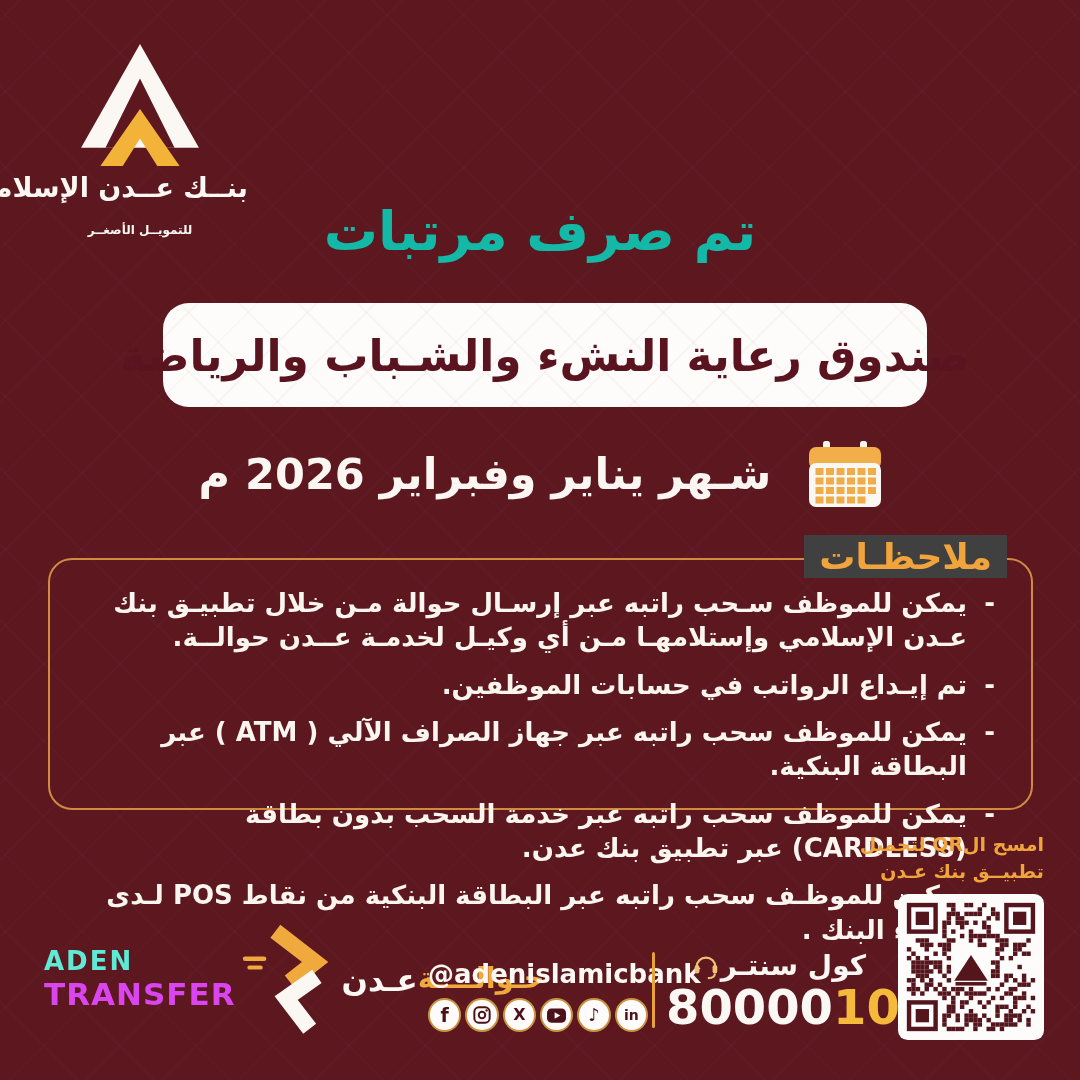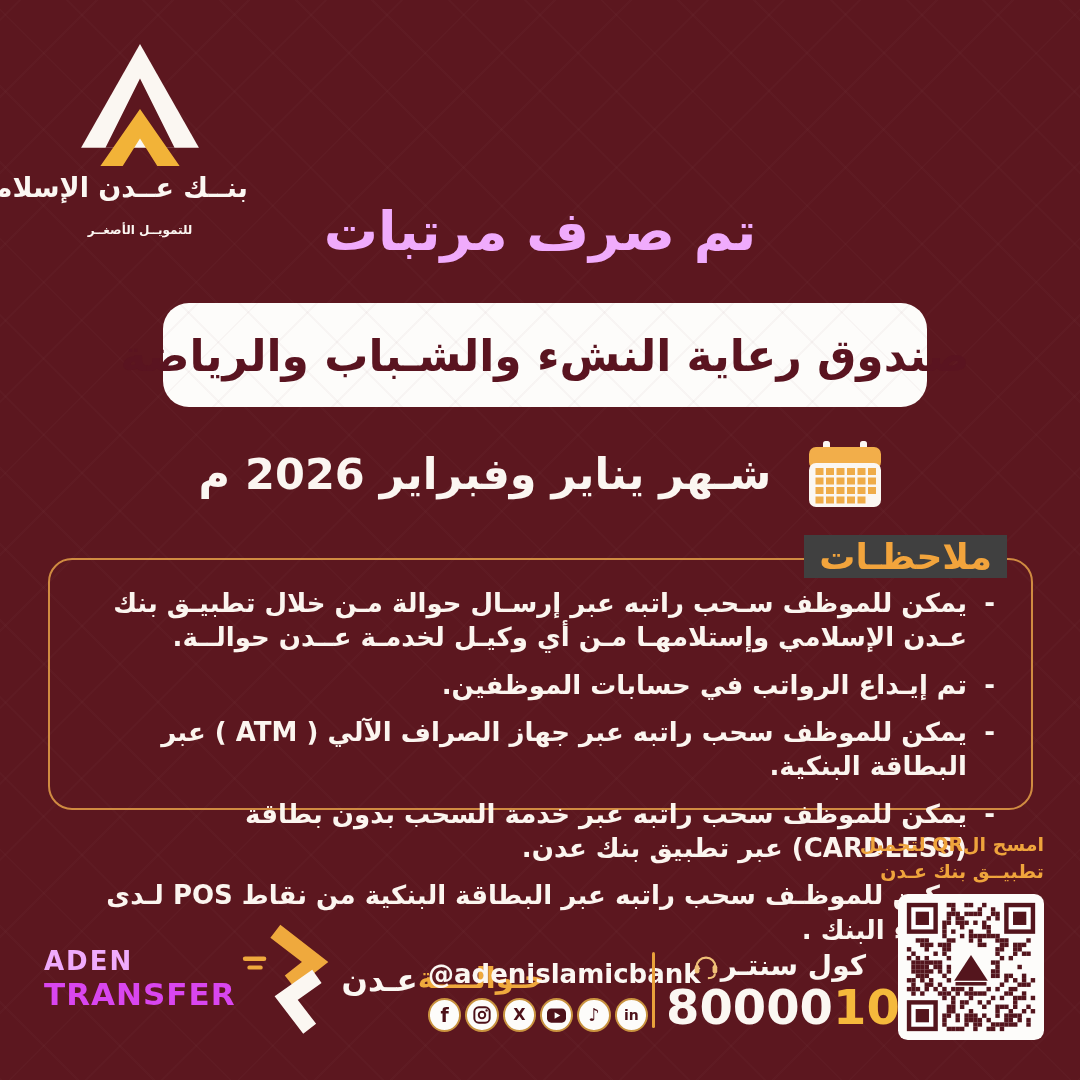--- a/index.html
+++ b/index.html
@@ -9,21 +9,21 @@
     background-image:
       repeating-linear-gradient(45deg, rgba(255,255,255,.016) 0 2px, transparent 2px 54px),
       repeating-linear-gradient(-45deg, rgba(255,255,255,.016) 0 2px, transparent 2px 54px);}
   
   .logo-block{position:absolute;left:32px;top:42px;width:216px;text-align:center;color:#FBF7F2;}
   .logo-mark{display:block;margin:0 auto 2px auto;}
   .bank-name{font-size:27px;font-weight:bold;white-space:nowrap;}
   .bank-tagline{font-size:12px;font-weight:bold;letter-spacing:1px;margin-top:20px;}
   
   .main-title{position:absolute;top:200px;left:0;width:100%;text-align:center;
-    font-size:54px;font-weight:bold;color:#f0abfc;}
+    font-size:54px;font-weight:bold;color:#14b8a6;}
   
   .entity-box{position:absolute;left:163px;top:303px;width:764px;height:104px;background:#FDFCFA;
     border-radius:26px;display:flex;align-items:center;justify-content:center;
     font-size:44px;font-weight:bold;color:#5A1420;white-space:nowrap;
     background-image:repeating-linear-gradient(45deg, rgba(90,20,32,.03) 0 2px, transparent 2px 42px),
                      repeating-linear-gradient(-45deg, rgba(90,20,32,.03) 0 2px, transparent 2px 42px);}
   
   .period-row{position:absolute;top:440px;left:0;width:100%;display:flex;flex-direction:row;
     direction:rtl;justify-content:center;align-items:center;gap:38px;}
   .period-text{font-size:43px;font-weight:bold;color:#FBF6F1;white-space:nowrap;}
@@ -32,21 +32,21 @@
     border:2px solid rgba(228,160,72,.85);border-radius:24px;padding:26px 28px 14px 22px;direction:rtl;}
   .notes-heading{position:absolute;top:-25px;right:24px;background:#404040;padding:0 15px;
     font-size:36px;font-weight:bold;color:#F2A43C;line-height:1.2;}
   .notes-list{list-style:none;margin:0;padding:0;color:#FBF5EF;font-size:26px;font-weight:bold;
     text-align:right;line-height:1.32;}
   .notes-list li{position:relative;padding-right:36px;margin-bottom:13px;}
   .notes-list li::before{content:"-";position:absolute;right:8px;top:0;}
   
   .aden-block{position:absolute;left:44px;bottom:44px;display:flex;align-items:center;}
   .aden-en{display:flex;flex-direction:column;line-height:1.15;margin-right:2px;}
-  .aden-en .l1{font-size:26px;font-weight:bold;color:#f0abfc;letter-spacing:2px;}
+  .aden-en .l1{font-size:26px;font-weight:bold;color:#5eead4;letter-spacing:2px;}
   .aden-en .l2{font-size:31px;font-weight:bold;color:#d946ef;letter-spacing:1px;}
   .aden-ar{display:flex;flex-direction:row;line-height:1.1;text-align:right;margin-left:4px;justify-content:center;}
   .aden-ar .a1{font-size:31px;font-weight:bold;color:#FBF7F2;}
   .aden-ar .a2{font-size:29px;font-weight:bold;color:#EFA93D;}
   .social-block{position:absolute;left:428px;bottom:48px;width:220px;text-align:center;}
   .social-handle{font-size:26px;font-weight:bold;color:#FBF7F2;margin-bottom:9px;white-space:nowrap;}
   .social-row{display:flex;justify-content:center;gap:4px;}
   .soc{width:30px;height:30px;border-radius:50%;background:#FDFCFA;border:2px solid #C9933F;
     display:flex;align-items:center;justify-content:center;color:#4D1119;font-weight:bold;overflow:hidden;}
   .soc span{font-size:17px;line-height:1;}

